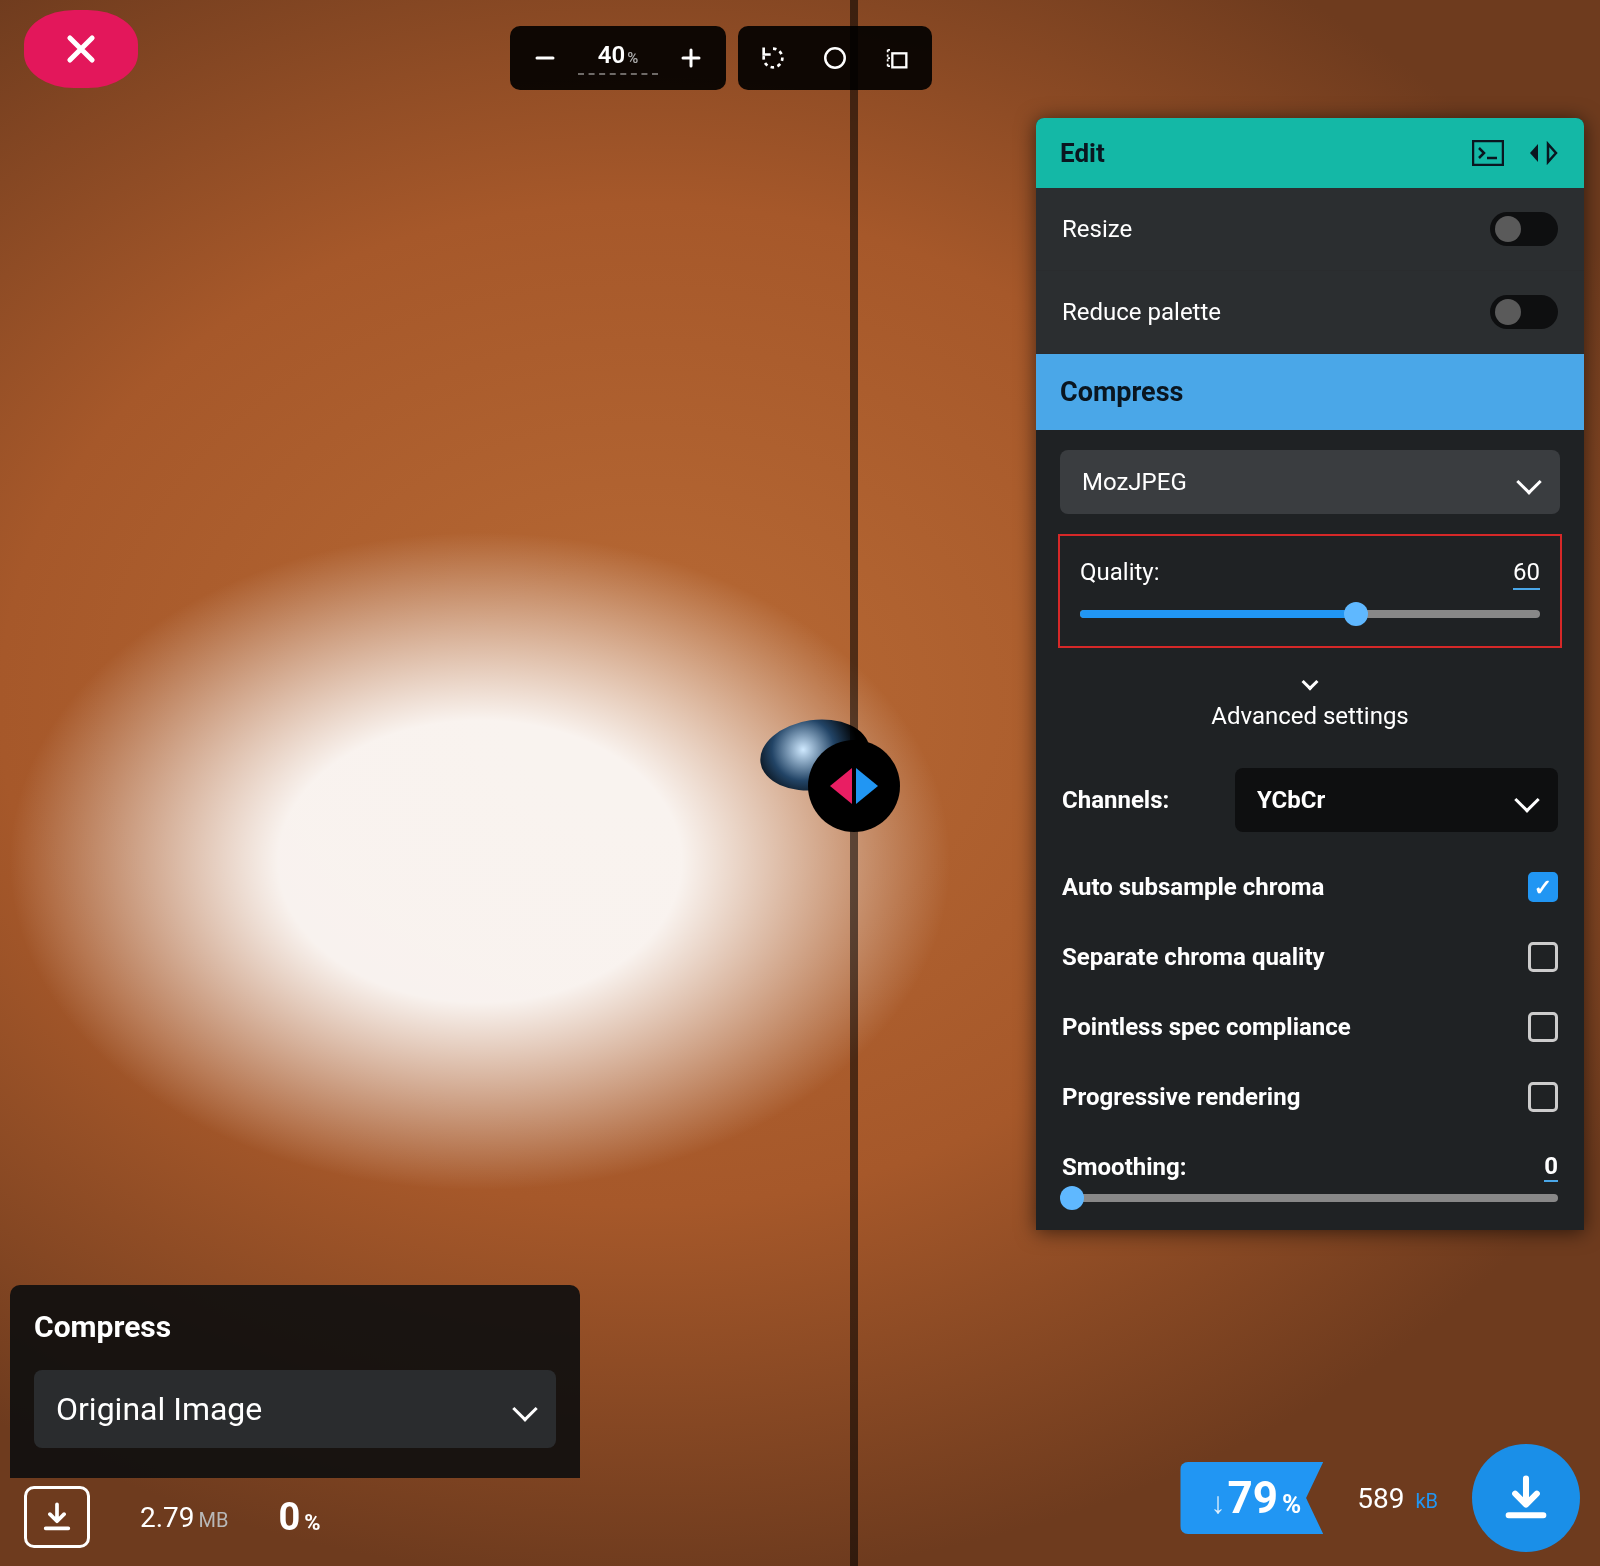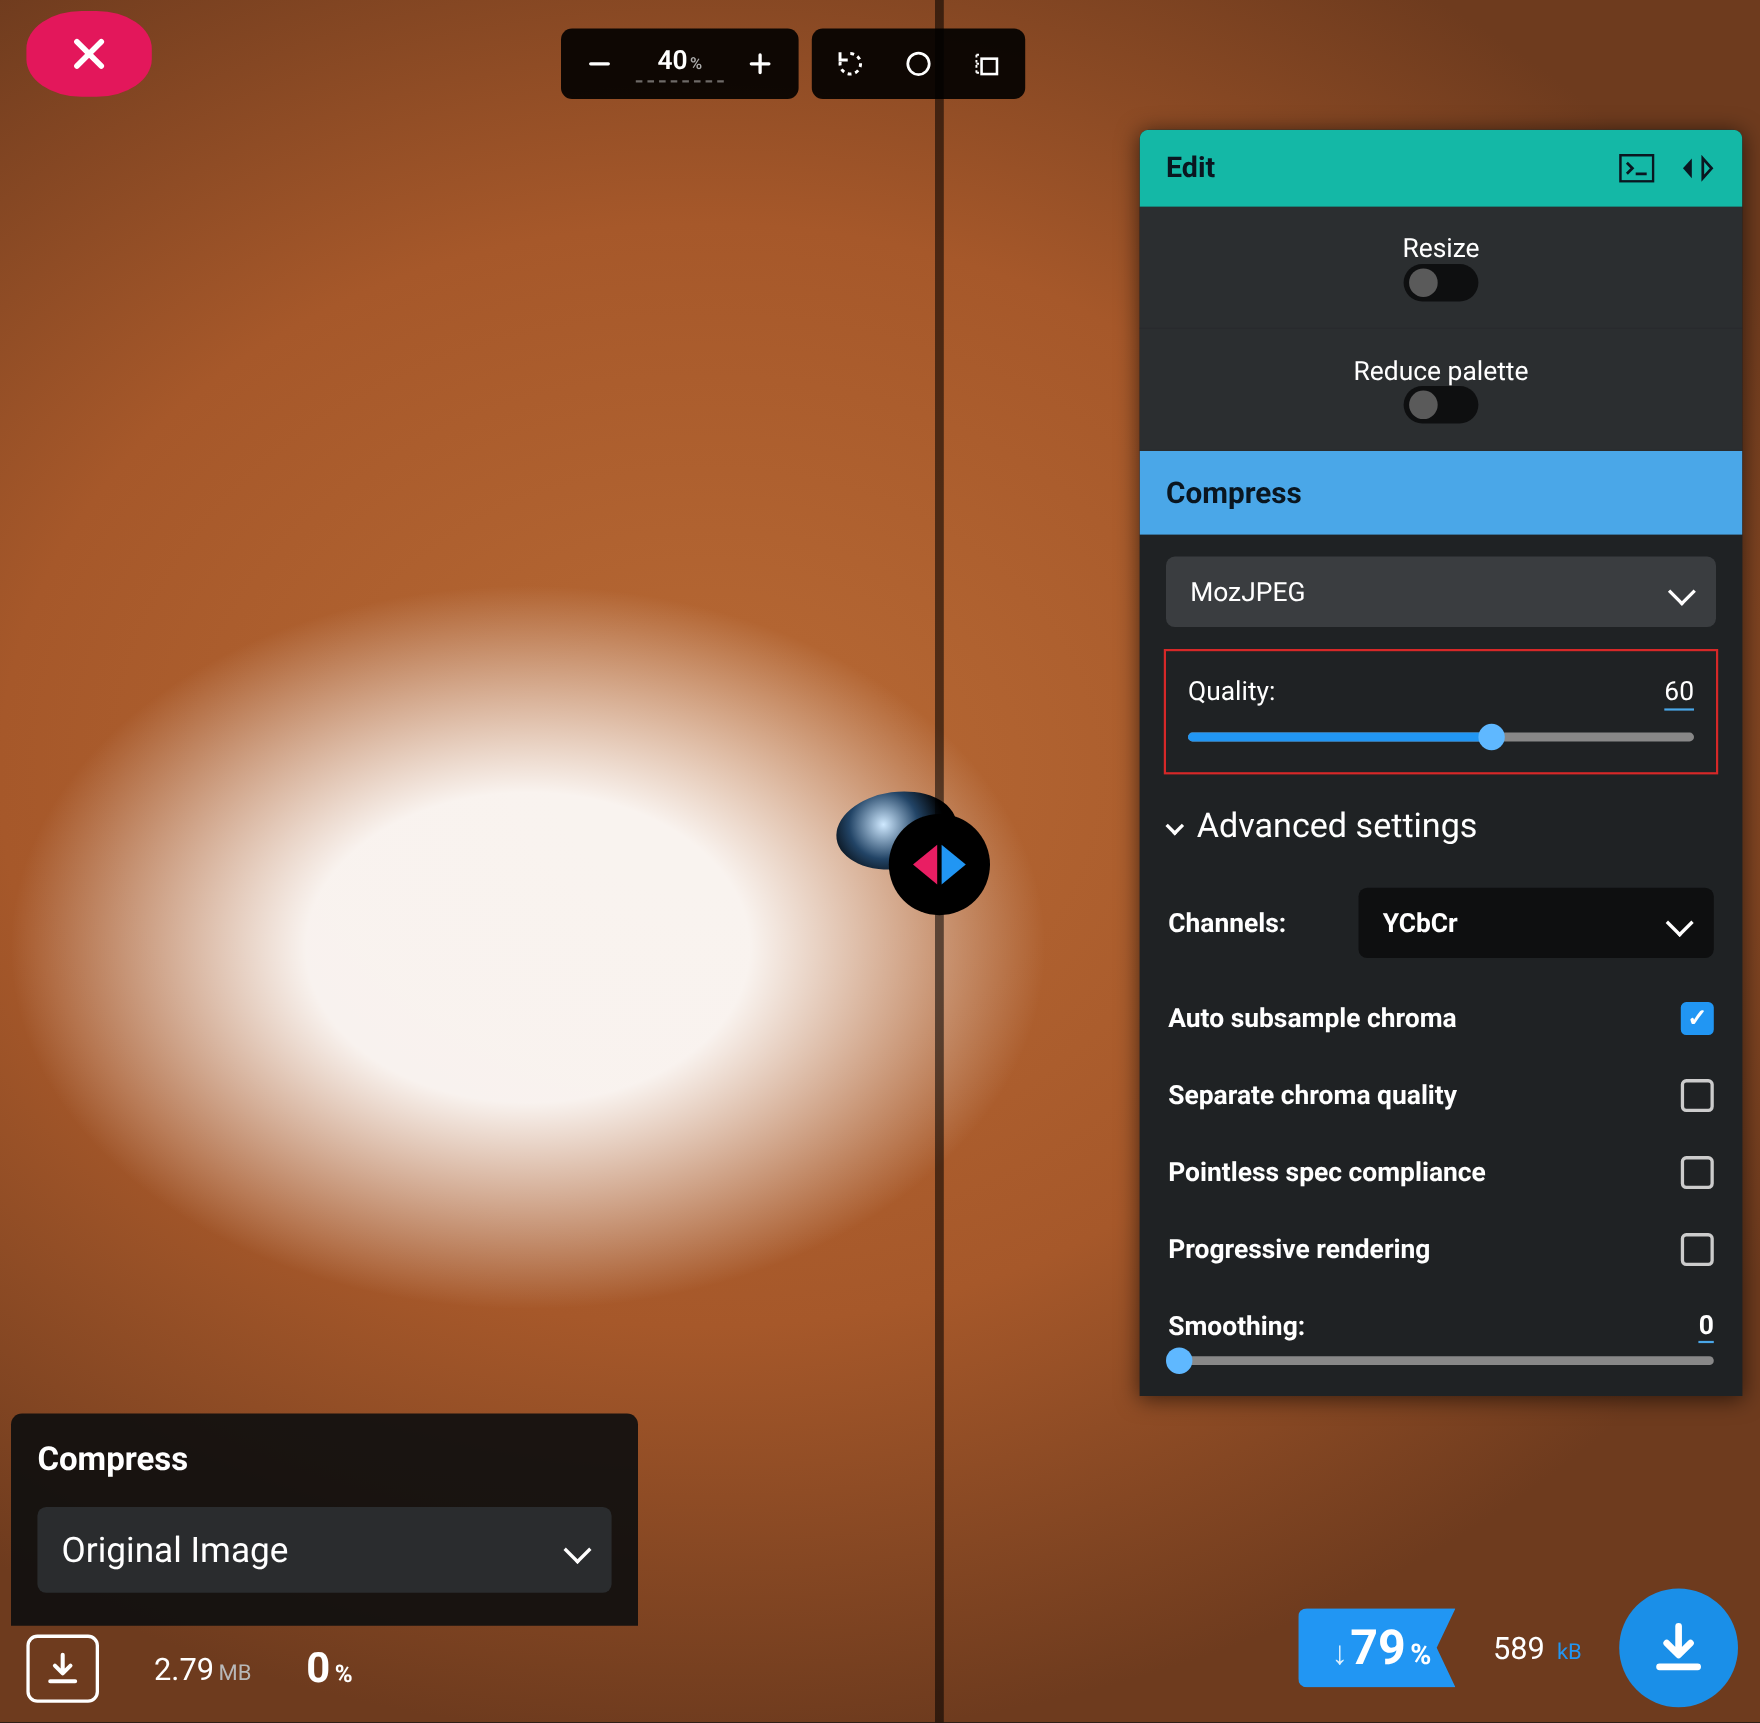--- a/index.html
+++ b/index.html
@@ -143,21 +143,20 @@
 
   .panel-row {
     display: flex;
     align-items: center;
     justify-content: space-between;
     padding: 24px 26px;
     color: #fff;
     font-size: 24px;
     border-bottom: 1px solid #2a2c2e;
     background: #2b2e30;
-    flex-direction: column;
   }
 
   .toggle {
     width: 68px; height: 34px;
     background: #0e0f10;
     border-radius: 17px;
     position: relative;
   }
   .toggle::after {
     content: "";
@@ -222,22 +221,23 @@
     border-radius: 50%;
     background: #5fb8ff;
     transform: translateX(-50%);
   }
 
   .adv-settings {
     display: flex;
     align-items: center;
     gap: 14px;
     color: #fff;
-    font-size: 31px;
+    font-size: 24px;
     padding: 28px 26px 18px;
+    flex-direction: column;
   }
 
   .setting-row {
     display: flex;
     align-items: center;
     justify-content: space-between;
     padding: 20px 26px;
     color: #fff;
     font-size: 24px;
     font-weight: bold;

